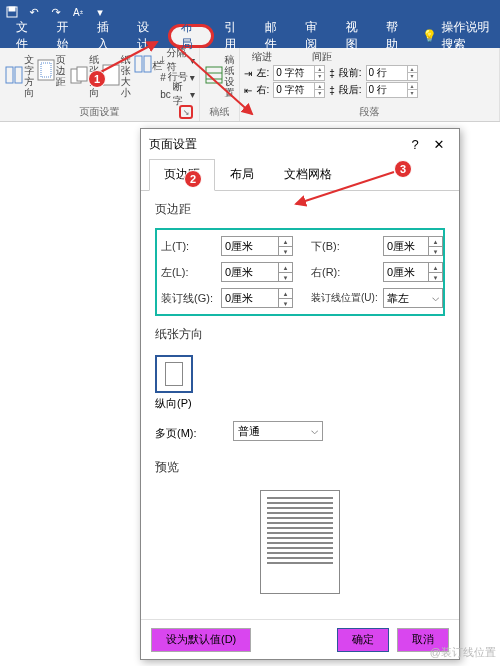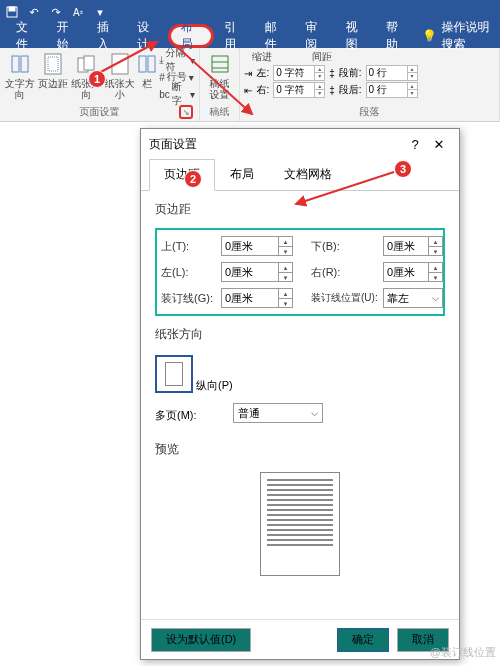--- a/index.html
+++ b/index.html
@@ -15,21 +15,21 @@
 .menubar .tab { padding: 0 10px; display: flex; align-items: center; font-size: 12px; cursor: pointer; }
 .menubar .tab.active { background: #f3f3f3; color: #2b579a; }
 .menubar .tab.layout { border: 3px solid #e03030; border-radius: 14px; }
 .menubar .tell { display: flex; align-items: center; gap: 4px; margin-left: 6px; font-size: 12px; }
 
 
 .ribbon { height: 74px; background: #f3f3f3; border-bottom: 1px solid #d0d0d0; display: flex; }
 .rgroup { border-right: 1px solid #e0e0e0; padding: 2px 4px 0; display: flex; flex-direction: column; }
 .rgroup .body { flex: 1; display: flex; align-items: flex-start; gap: 2px; }
 .rgroup .label { text-align: center; font-size: 10px; color: #666; padding-bottom: 2px; position: relative; }
-.bigbtn { display: flex; flex-direction: column; align-items: center; width: 38px; cursor: pointer; padding-top: 2px; }
+.bigbtn { display: flex; flex-direction: row; align-items: center; width: 38px; cursor: pointer; padding-top: 2px; }
 .bigbtn .ico { height: 24px; display: flex; align-items: center; justify-content: center; }
 .bigbtn .txt { font-size: 10px; text-align: center; line-height: 11px; margin-top: 2px; color: #444; }
 .stack { display: flex; flex-direction: column; gap: 1px; padding-top: 2px; }
 .stack .row { display: flex; align-items: center; gap: 2px; font-size: 10px; color: #444; height: 16px; }
 .launcher { position: absolute; right: 2px; bottom: 2px; width: 14px; height: 14px; border: 2px solid #e03030; border-radius: 3px; display: flex; align-items: center; justify-content: center; cursor: pointer; font-size: 8px; color: #666; }
 .spin { display: inline-flex; align-items: center; border: 1px solid #bbb; background: #fff; height: 16px; }
 .spin input { width: 40px; border: none; font-size: 10px; padding: 0 2px; outline: none; }
 .spin .updn { width: 10px; display: flex; flex-direction: column; border-left: 1px solid #bbb; }
 .spin .updn div { height: 7px; font-size: 6px; text-align: center; line-height: 7px; color: #666; cursor: pointer; }
 .spin .updn div:first-child { border-bottom: 1px solid #bbb; }
@@ -50,39 +50,39 @@
 .margin-grid .lbl { color: #333; }
 .minput { display: flex; border: 1px solid #999; height: 20px; background: #fff; }
 .minput input { flex: 1; border: none; font-size: 11px; padding: 0 3px; outline: none; width: 100%; }
 .minput .updn { width: 14px; display: flex; flex-direction: column; border-left: 1px solid #999; }
 .minput .updn div { flex: 1; font-size: 7px; text-align: center; line-height: 9px; color: #555; cursor: pointer; }
 .minput .updn div:first-child { border-bottom: 1px solid #999; }
 .msel { border: 1px solid #999; height: 20px; display: flex; align-items: center; padding: 0 3px; font-size: 11px; position: relative; }
 .msel::after { content: "⌵"; position: absolute; right: 3px; font-size: 9px; color: #555; }
 
 .orient { display: flex; gap: 18px; margin-top: 2px; }
-.orient .ob { display: flex; flex-direction: row; align-items: flex-end; gap: 3px; cursor: pointer; }
+.orient .ob { display: flex; flex-direction: column; align-items: flex-start; gap: 3px; cursor: pointer; }
 .orient .ob .box { width: 38px; height: 38px; border: 1px solid #aaa; display: flex; align-items: center; justify-content: center; }
 .orient .ob.sel .box { border: 2px solid #2b579a; }
 .orient .page { background: #fff; border: 1px solid #888; }
 .orient .portrait .page { width: 18px; height: 24px; }
 .orient .landscape .page { width: 24px; height: 18px; }
 .orient .lbl { font-size: 11px; }
 
 .field-row { display: flex; align-items: flex-end; gap: 8px; font-size: 11px; }
 .field-row .lbl { width: 70px; }
 .field-row .sel { border: 1px solid #999; height: 20px; width: 90px; display: flex; align-items: center; padding: 0 4px; position: relative; }
 .field-row .sel::after { content: "⌵"; position: absolute; right: 4px; font-size: 9px; color: #555; }
 
 .preview { display: flex; justify-content: center; margin-top: 4px; }
 .preview .pg { width: 80px; height: 104px; border: 1px solid #888; background: #fff; padding: 6px; display: flex; flex-direction: column; gap: 3px; }
 .preview .pg .ln { height: 2px; background: #888; }
 
 .dlg-foot { height: 40px; border-top: 1px solid #e0e0e0; display: flex; align-items: center; padding: 0 10px; gap: 8px; }
-.dlg-foot .btn { border: 1px solid #aaa; height: 24px; padding: 0 14px; display: flex; align-items: center; font-size: 11px; cursor: pointer; background: #0f766e; }
+.dlg-foot .btn { border: 1px solid #aaa; height: 24px; padding: 0 14px; display: flex; align-items: center; font-size: 11px; cursor: pointer; background: #d946ef; }
 .dlg-foot .btn.primary { border: 1px solid #2b579a; }
 .dlg-foot .spacer { flex: 1; }
 
 .arrow { position: absolute; z-index: 5; }
 
 .watermark { position: absolute; right: 4px; bottom: 6px; font-size: 11px; color: #bbb; }
 </style>
 </head>
 <body>
 

